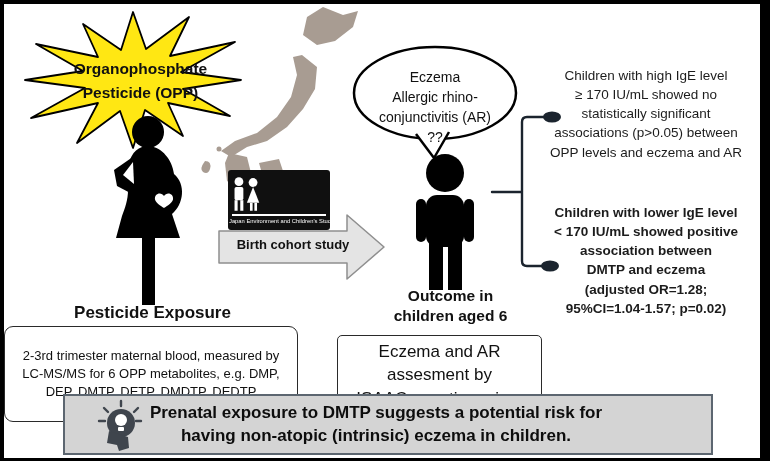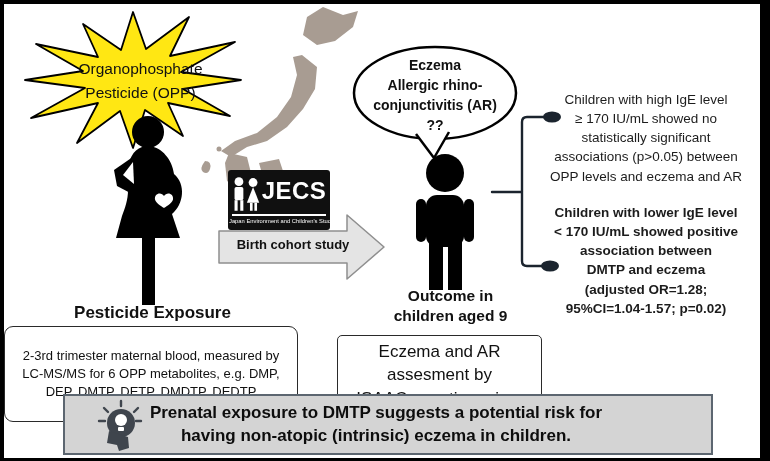--- a/index.html
+++ b/index.html
@@ -5,26 +5,26 @@
   html,body{margin:0;padding:0;}
   body{
     width:770px;height:461px;position:relative;overflow:hidden;
     background:#000;font-family:"Liberation Sans",sans-serif;color:#111;
   }
   .panel{position:absolute;left:4px;top:4px;width:756px;height:454px;background:#fff;}
   .abs{position:absolute;}
   .pre{white-space:pre-line;}
   .ctr{text-align:center;}
 
-  .burst-label{left:63px;top:57px;width:155px;font-size:15.5px;font-weight:normal;line-height:1.55;}
-  .bubble-label{left:360px;top:56px;width:150px;font-size:14px;font-weight:bold;line-height:1.42;}
+  .burst-label{left:63px;top:57px;width:155px;font-size:15.5px;font-weight:bold;line-height:1.55;}
+  .bubble-label{left:360px;top:68px;width:150px;font-size:14px;font-weight:normal;line-height:1.42;}
   .arrow-label{left:224px;top:237px;width:138px;font-size:13px;font-weight:bold;}
 
   .finding{font-size:13.5px;line-height:1.42;color:#1c1c1c;}
-  .finding-high{left:524px;top:66px;width:244px;margin-top:24px;}
+  .finding-high{left:524px;top:66px;width:244px;}
   .finding-low{left:522px;top:203px;width:248px;font-weight:bold;}
 
   .exp-heading{left:20px;top:303px;width:265px;font-size:17px;font-weight:bold;}
   .exp-box{
     left:4px;top:326px;width:294px;box-sizing:border-box;
     border:1.6px solid #2a2a2a;border-radius:9px;padding:20px 2px;
     font-size:13px;line-height:1.38;background:#fff;
   }
   .out-heading{left:368px;top:286px;width:165px;font-size:15.5px;font-weight:bold;line-height:1.28;}
   .out-box{
@@ -89,21 +89,20 @@
       <circle cx="9" cy="6" r="5"></circle>
       <rect x="4" y="12" width="10" height="15" rx="2"></rect>
       <rect x="4" y="27" width="3.5" height="12"></rect>
       <rect x="10.5" y="27" width="3.5" height="12"></rect>
       <circle cx="25" cy="7" r="5"></circle>
       <polygon points="25,12 32,30 18,30"></polygon>
       <rect x="21.5" y="30" width="3" height="9"></rect>
       <rect x="26.5" y="30" width="3" height="9"></rect>
     </g>
   </svg>
-  <div class="jecs-acronym">JECS</div>
   <div class="jecs-divider"></div>
   <div class="jecs-tagline">Japan Environment and Children's Study</div>
 </div>
 
 <svg class="abs" style="left:218px;top:213px;" width="168" height="68" viewBox="0 0 168 68">
   <polygon points="1,18 129,18 129,2 166,34 129,66 129,50 1,50" style="fill:var(--arrow_fill);stroke:#8f8f8f;stroke-width:1.5;stroke-linejoin:round;"></polygon>
 </svg>
 <div class="abs ctr arrow-label">Birth cohort study</div>
 
 <svg class="abs" style="left:350px;top:42px;" width="170" height="120" viewBox="0 0 170 120">
@@ -143,21 +142,21 @@
 DMTP and eczema
 (adjusted OR=1.28;
 95%CI=1.04-1.57; p=0.02)</div>
 
 <div class="abs ctr exp-heading">Pesticide Exposure</div>
 <div class="abs ctr pre exp-box">2-3rd trimester maternal blood, measured by
 LC-MS/MS for 6 OPP metabolites, e.g. DMP,
 DEP, DMTP, DETP, DMDTP, DEDTP</div>
 
 <div class="abs ctr pre out-heading">Outcome in
-children aged 9</div>
+children aged 6</div>
 <div class="abs ctr pre out-box">Eczema and AR assesment by
 ISAAC questionnaires</div>
 
 <div class="abs banner">
   <svg class="banner-icon" width="46" height="52" viewBox="0 0 46 52">
     <g stroke="#3f454d" stroke-width="2.4" stroke-linecap="round">
       <line x1="7" y1="9" x2="11" y2="13"></line>
       <line x1="24" y1="2" x2="24" y2="7"></line>
       <line x1="41" y1="9" x2="37" y2="13"></line>
       <line x1="2" y1="22" x2="8" y2="22"></line>

